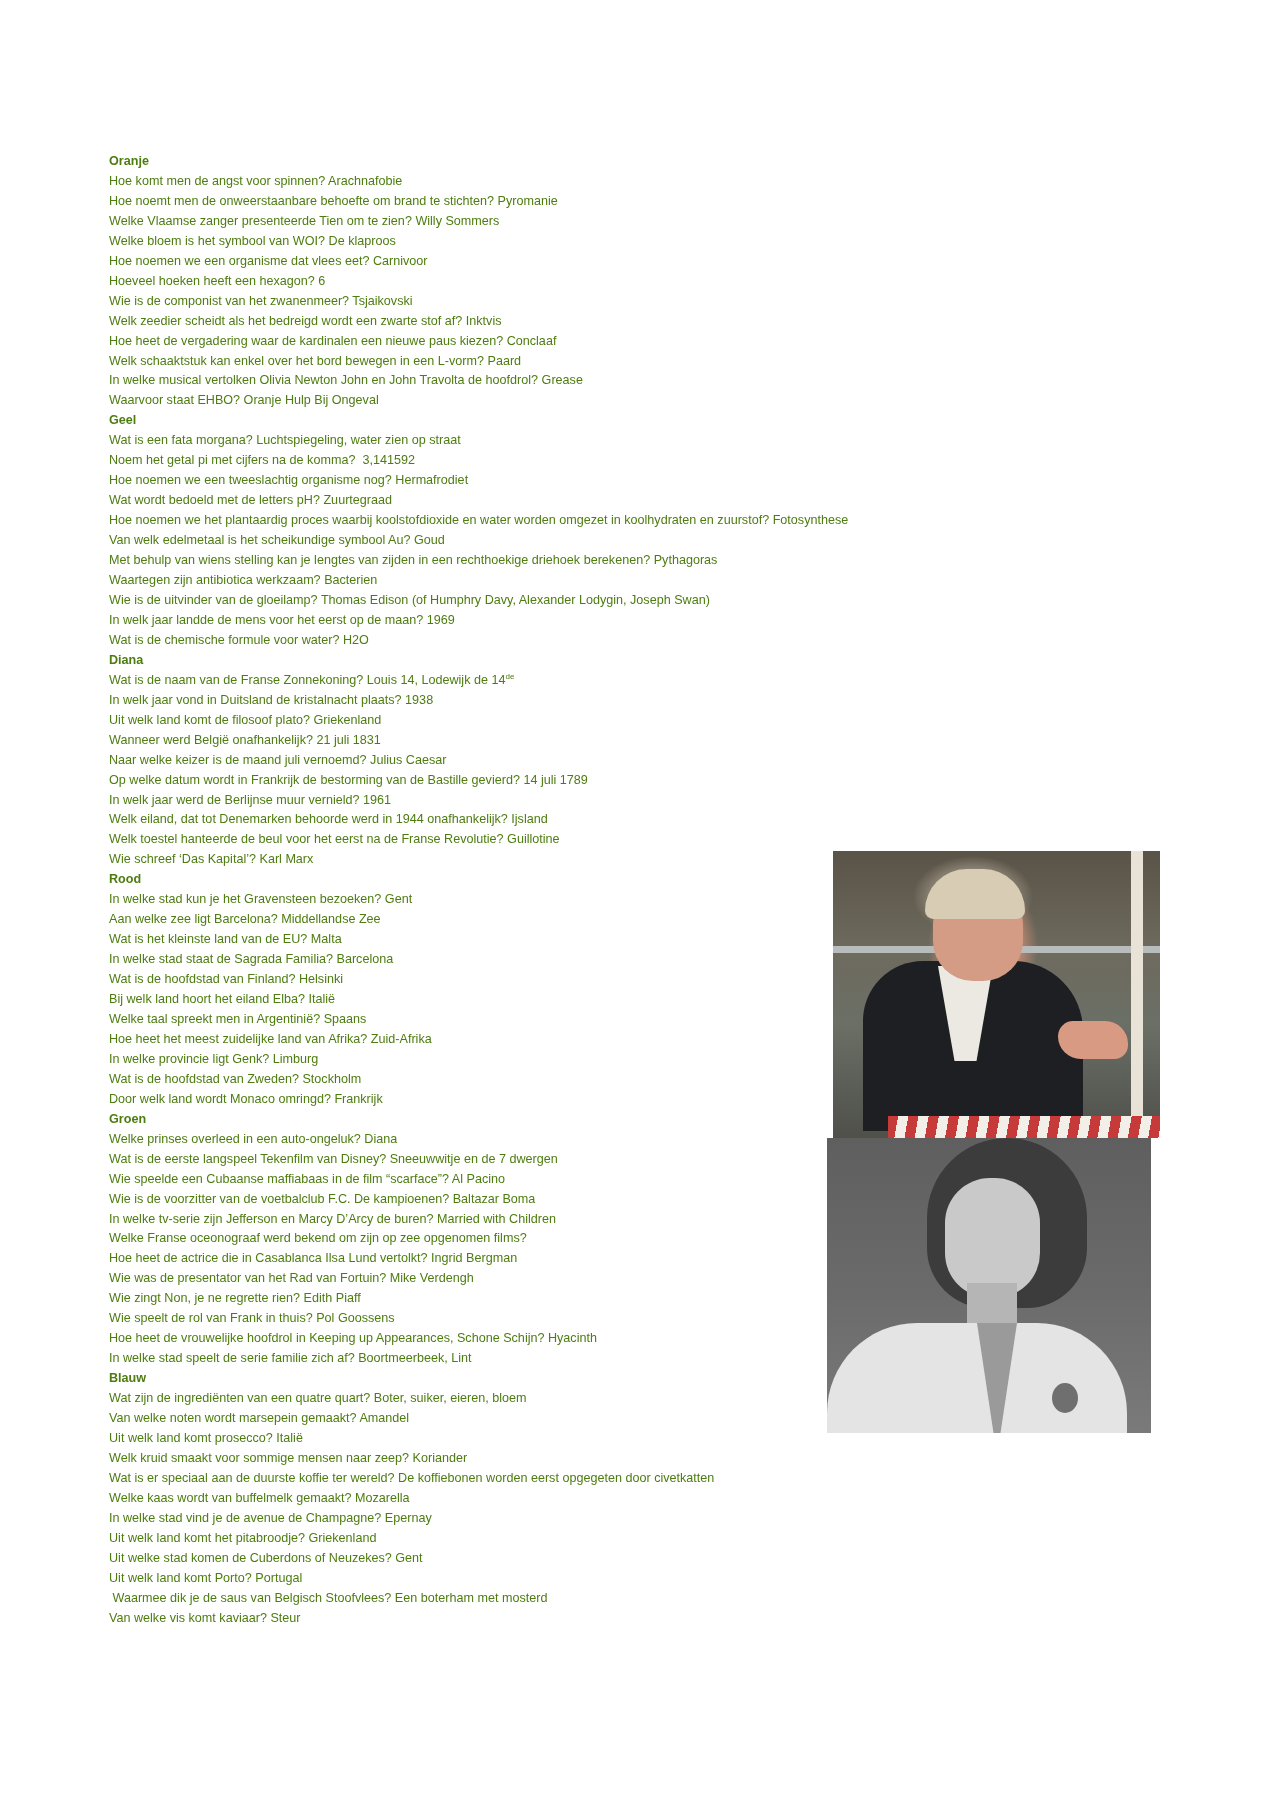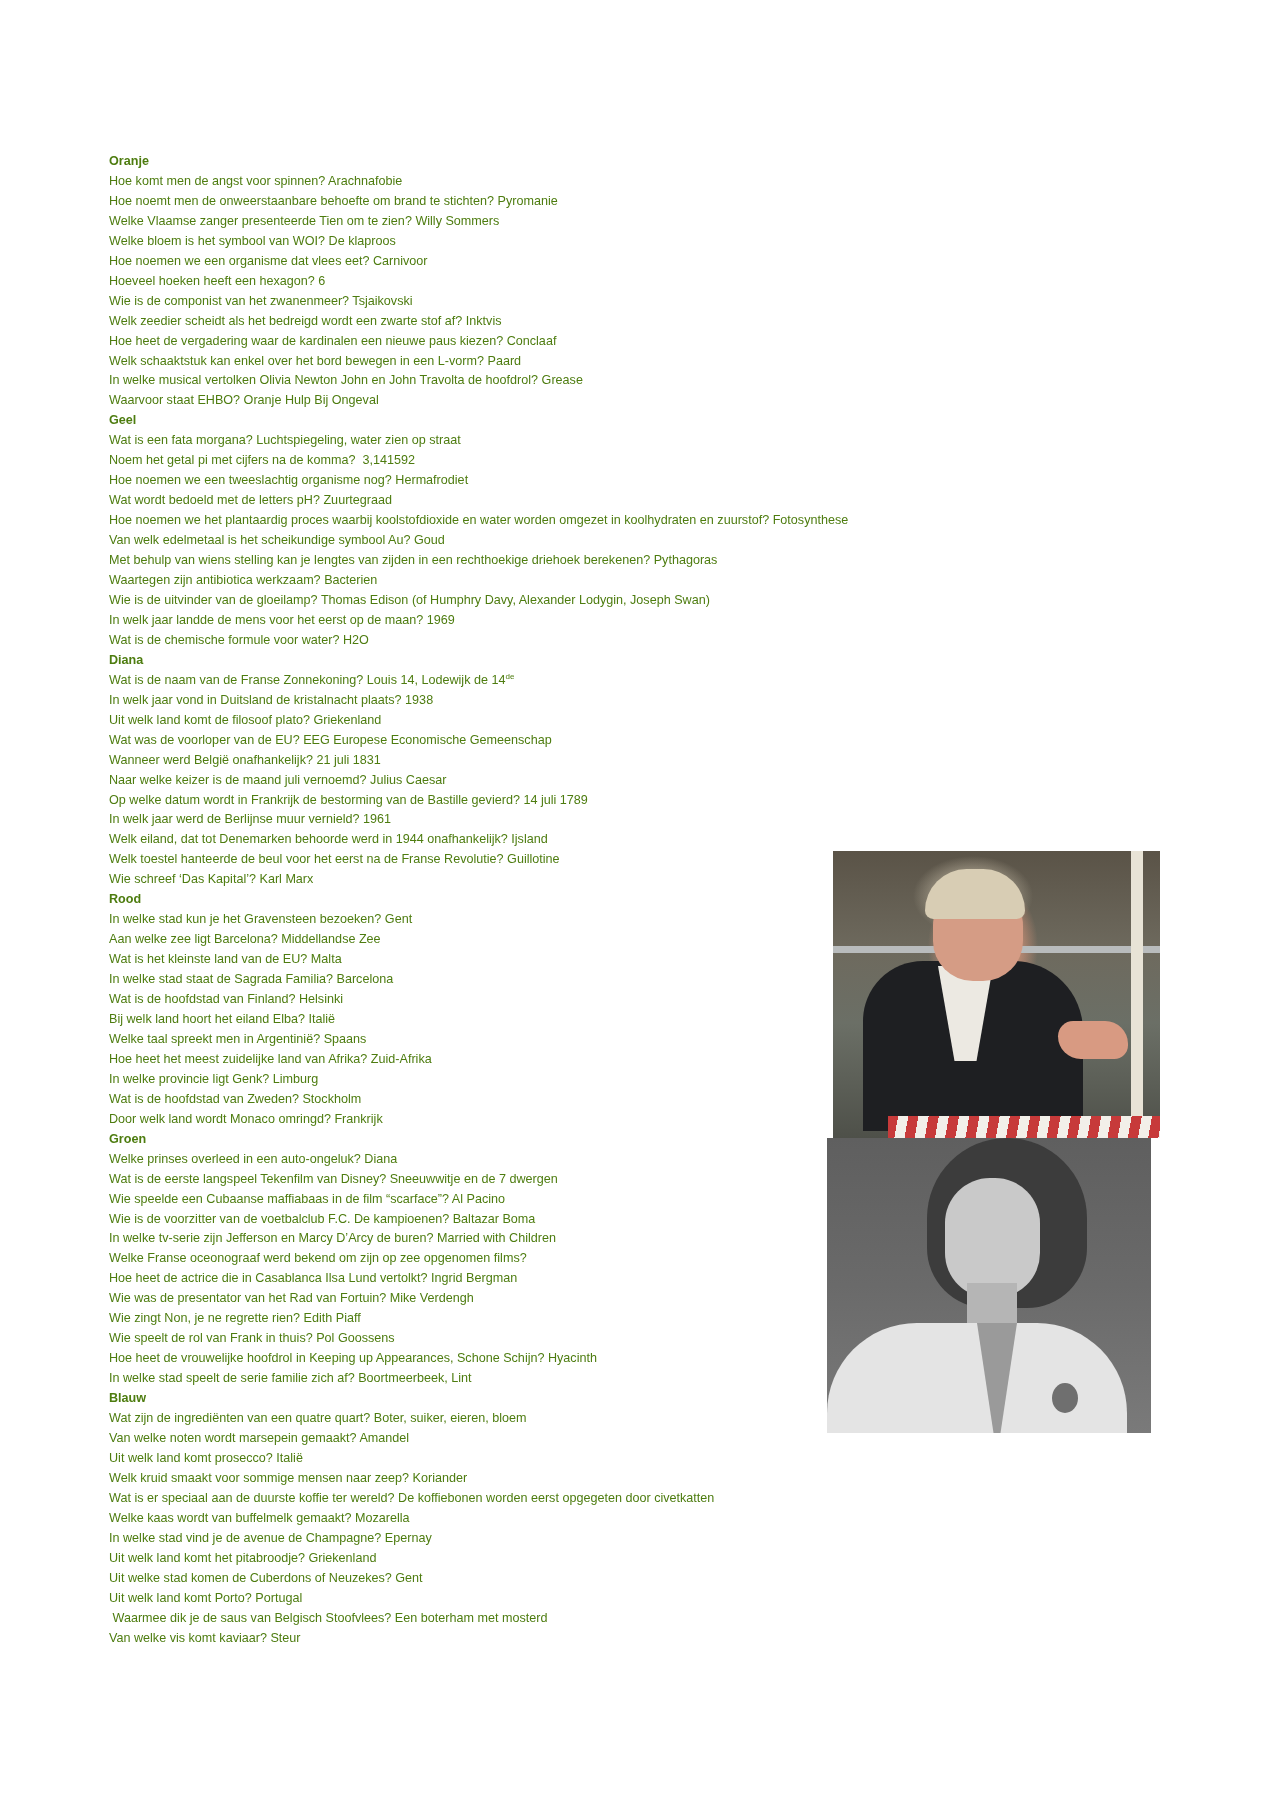--- a/index.html
+++ b/index.html
@@ -109,21 +109,20 @@
       <div class="line">Wie is de uitvinder van de gloeilamp? Thomas Edison (of Humphry Davy, Alexander Lodygin, Joseph Swan)</div>
       <div class="line">In welk jaar landde de mens voor het eerst op de maan? 1969</div>
       <div class="line">Wat is de chemische formule voor water? H2O</div>
     </div>
 
     <div>
       <div class="section-title">Diana</div>
       <div class="line"><span>Wat is de naam van de Franse Zonnekoning? Louis 14, Lodewijk de 14</span><sup>de</sup></div>
       <div class="line">In welk jaar vond in Duitsland de kristalnacht plaats? 1938</div>
       <div class="line">Uit welk land komt de filosoof plato? Griekenland</div>
-      <div class="line">Wat was de voorloper van de EU? EEG Europese Economische Gemeenschap</div>
       <div class="line">Wanneer werd België onafhankelijk? 21 juli 1831</div>
       <div class="line">Naar welke keizer is de maand juli vernoemd? Julius Caesar</div>
       <div class="line">Op welke datum wordt in Frankrijk de bestorming van de Bastille gevierd? 14 juli 1789</div>
       <div class="line">In welk jaar werd de Berlijnse muur vernield? 1961</div>
       <div class="line">Welk eiland, dat tot Denemarken behoorde werd in 1944 onafhankelijk? Ijsland</div>
       <div class="line">Welk toestel hanteerde de beul voor het eerst na de Franse Revolutie? Guillotine</div>
       <div class="line">Wie schreef ‘Das Kapital’? Karl Marx</div>
     </div>
 
     <div>

